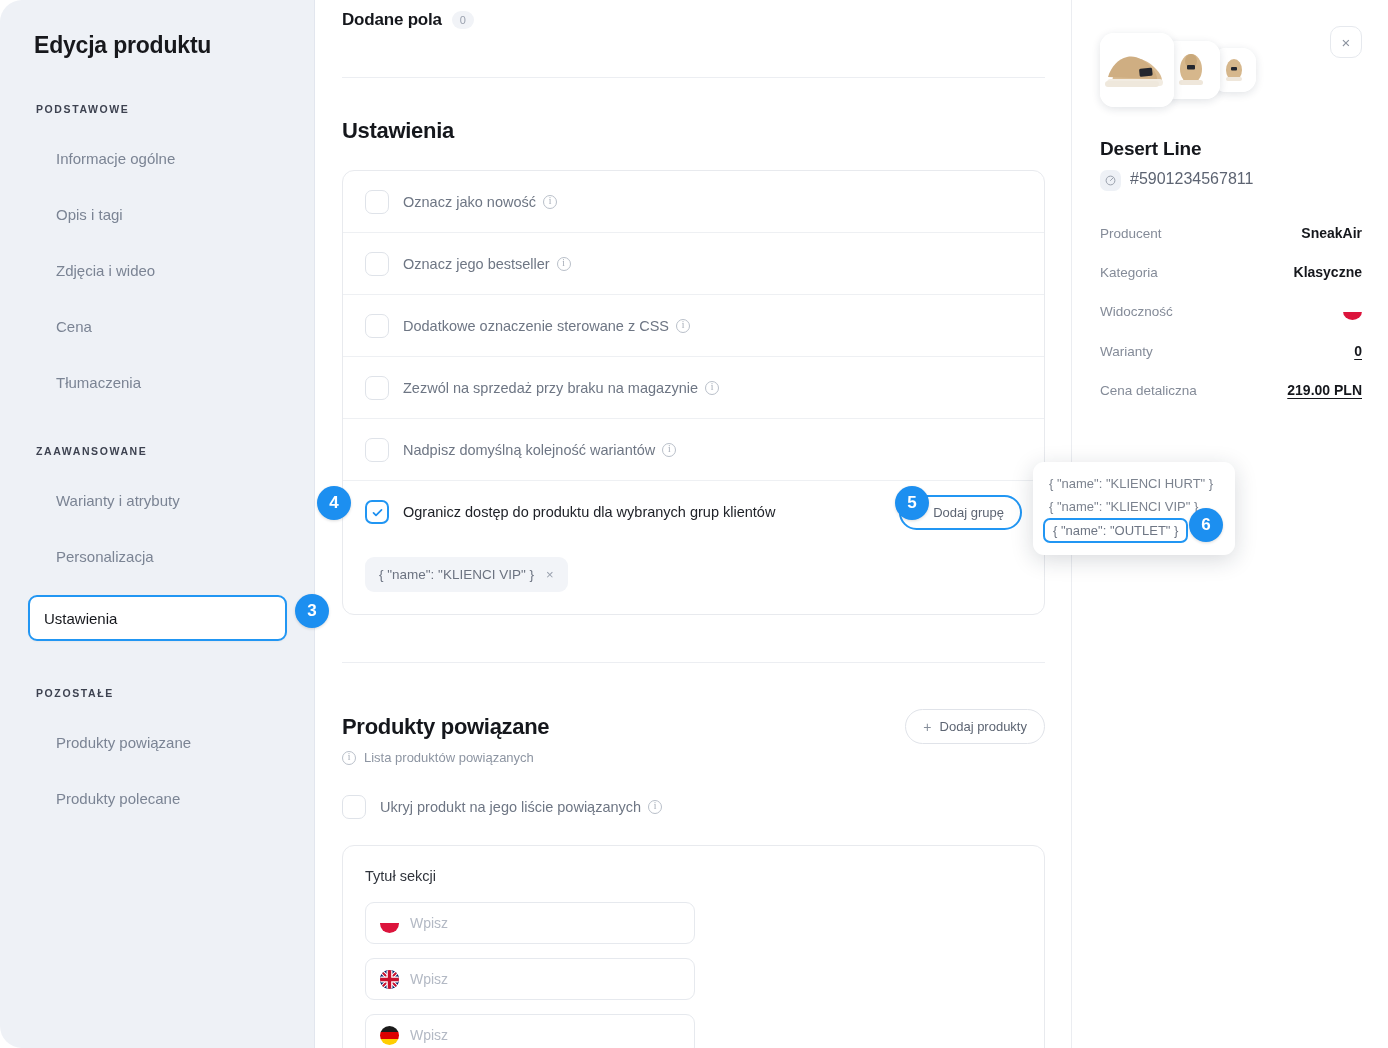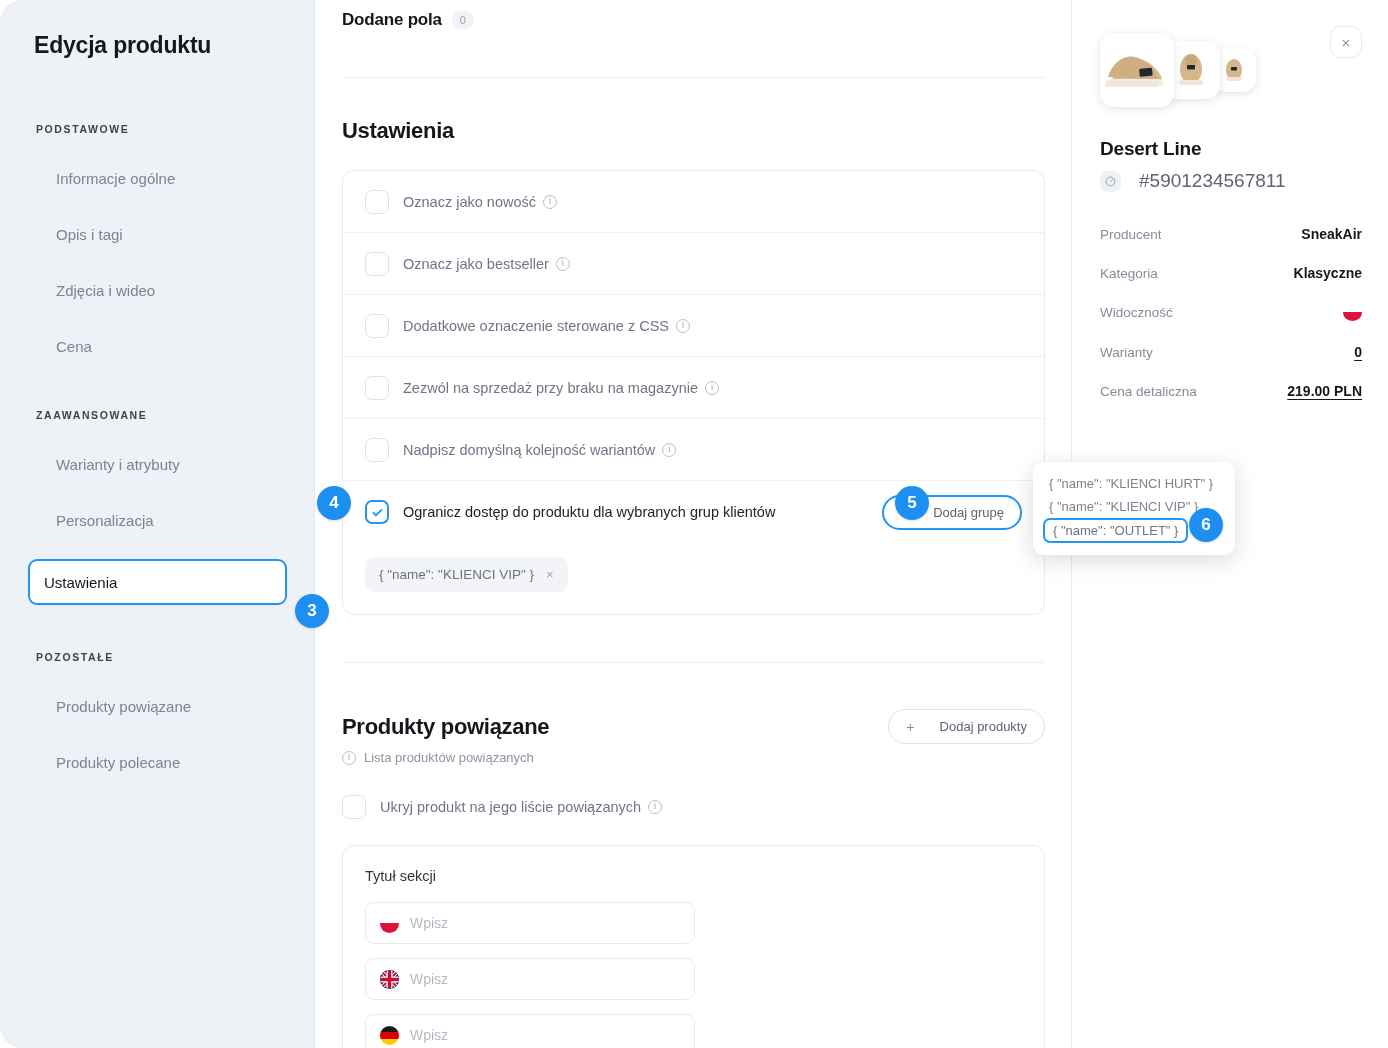--- a/index.html
+++ b/index.html
@@ -18,21 +18,21 @@
     border-top-left-radius: 22px;
     border-bottom-left-radius: 22px;
     border-right: 1px solid #e2e6ee;
     padding: 32px 0 0 0;
     position: relative;
     flex: 0 0 315px;
   }
   .sidebar-title {
     font-size: 23px; font-weight: 700; color: #17181c;
     padding: 0 34px; letter-spacing: -0.2px;
-    margin-bottom: 64px;
+    margin-bottom: 44px;
   }
   .side-group-label {
     font-size: 10.5px; font-weight: 700; color: #3d4250;
     letter-spacing: 1.6px; padding: 0 36px; margin-bottom: 26px;
     text-transform: uppercase;
   }
   .side-item {
     font-size: 15px; color: #7b8494; padding: 0 56px;
     height: 34px; display: flex; align-items: center;
     margin-bottom: 22px; cursor: pointer;
@@ -102,21 +102,21 @@
 
   .row-top {
     display: flex; align-items: center; gap: 14px;
     padding: 0 22px; height: 62px;
   }
   .spacer { flex: 1 1 auto; }
 
   .btn-outline {
     border: 1px solid #e0e3e9; border-radius: 20px; background: #fff;
     font-size: 13px; color: #5d6573; padding: 9px 17px; cursor: pointer;
-    display: inline-flex; align-items: center; gap: 25px; white-space: nowrap;
+    display: inline-flex; align-items: center; gap: 8px; white-space: nowrap;
   }
   .btn-outline.hl { border: 2px solid #2196f3; color: #5d6573; padding: 8px 16px; }
   .plus { font-size: 14px; color: #868e9b; line-height: 1; }
 
   .chip-area { padding: 0 22px 22px 22px; }
   .chip {
     display: inline-flex; align-items: center; gap: 12px;
     background: #f2f4f8; border-radius: 9px; padding: 10px 14px;
     font-size: 13.5px; color: #6c7381;
   }
@@ -159,21 +159,21 @@
   .t2 { width: 58px; height: 58px; left: 62px; top: 13px; z-index: 2; }
   .t3 { width: 44px; height: 44px; left: 112px; top: 20px; z-index: 1; }
 
   .close-btn {
     position: absolute; right: 26px; top: 26px;
     width: 32px; height: 32px; border: 1px solid #e6e9ee; border-radius: 10px;
     background: #fff; display: flex; align-items: center; justify-content: center;
     cursor: pointer; color: #8b929e; font-size: 15px;
   }
   .p-title { font-size: 19px; font-weight: 700; color: #15171c; margin-bottom: 10px; letter-spacing: -.2px; }
-  .p-sku { display: flex; align-items: flex-end; gap: 18px; font-size: 19px; color: #5d6472; margin-bottom: 34px; }
+  .p-sku { display: flex; align-items: flex-start; gap: 9px; font-size: 16px; color: #5d6472; margin-bottom: 34px; }
   .sku-ic {
     width: 21px; height: 21px; border-radius: 7px; background: #eef1f6;
     display: flex; align-items: center; justify-content: center; color: #99a0ac; font-size: 11px;
   }
   .prow { display: flex; align-items: center; justify-content: space-between; margin-bottom: 23px; margin-top: 20px; }
   .pk { font-size: 13.5px; color: #848b98; }
   .pv { font-size: 14px; font-weight: 700; color: #15171c; }
   .pv.link { text-decoration: underline; text-underline-offset: 3px; cursor: pointer; }
 
   
@@ -218,20 +218,23 @@
       </div>
     <div class="side-item">
         <span>Opis i tagi</span>
       </div>
     <div class="side-item">
         <span>Zdjęcia i wideo</span>
       </div>
     <div class="side-item">
         <span>Cena</span>
       </div>
+    <div class="side-item">
+        <span>Tłumaczenia</span>
+      </div>
 
     <div class="gap-lg"></div>
 
     <div class="side-group-label">ZAAWANSOWANE</div>
     <div class="side-item">
         <span>Warianty i atrybuty</span>
       </div>
     <div class="side-item">
         <span>Personalizacja</span>
       </div>
@@ -268,21 +271,21 @@
           <span class="cbx"></span>
           <span class="srow-label">
             <span>Oznacz jako nowość</span>
             <span class="info-i">i</span>
           </span>
         </div>
 
         <div class="srow">
           <span class="cbx"></span>
           <span class="srow-label">
-            <span>Oznacz jako bestseller</span>
+            <span>Oznacz jego bestseller</span>
             <span class="info-i">i</span>
           </span>
         </div>
 
         <div class="srow">
           <span class="cbx"></span>
           <span class="srow-label">
             <span>Dodatkowe oznaczenie sterowane z CSS</span>
             <span class="info-i">i</span>
           </span>

